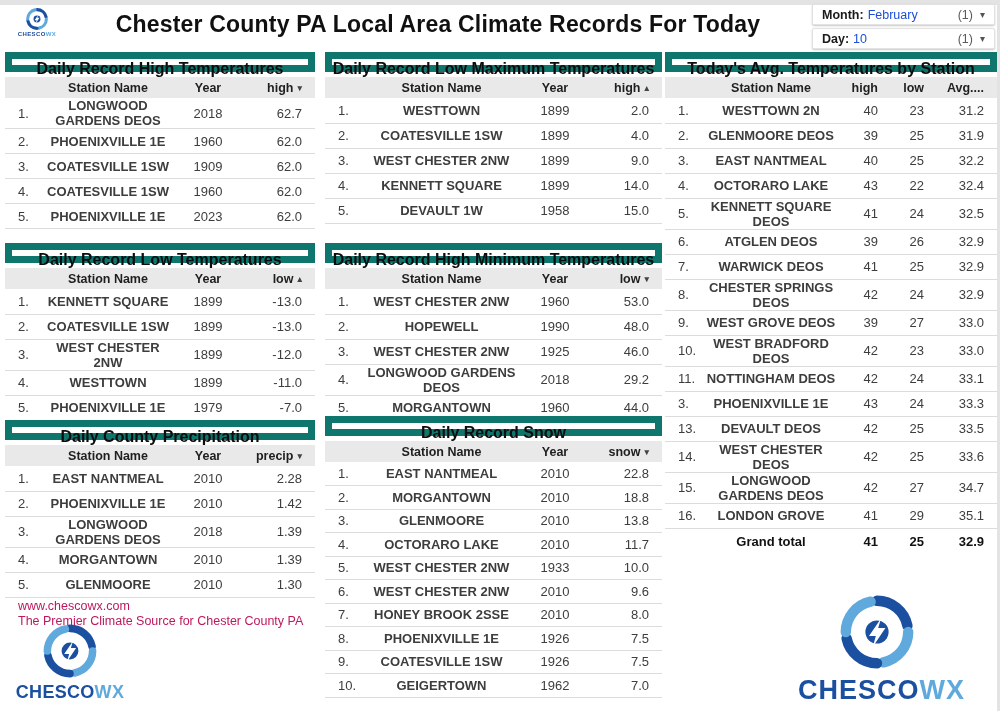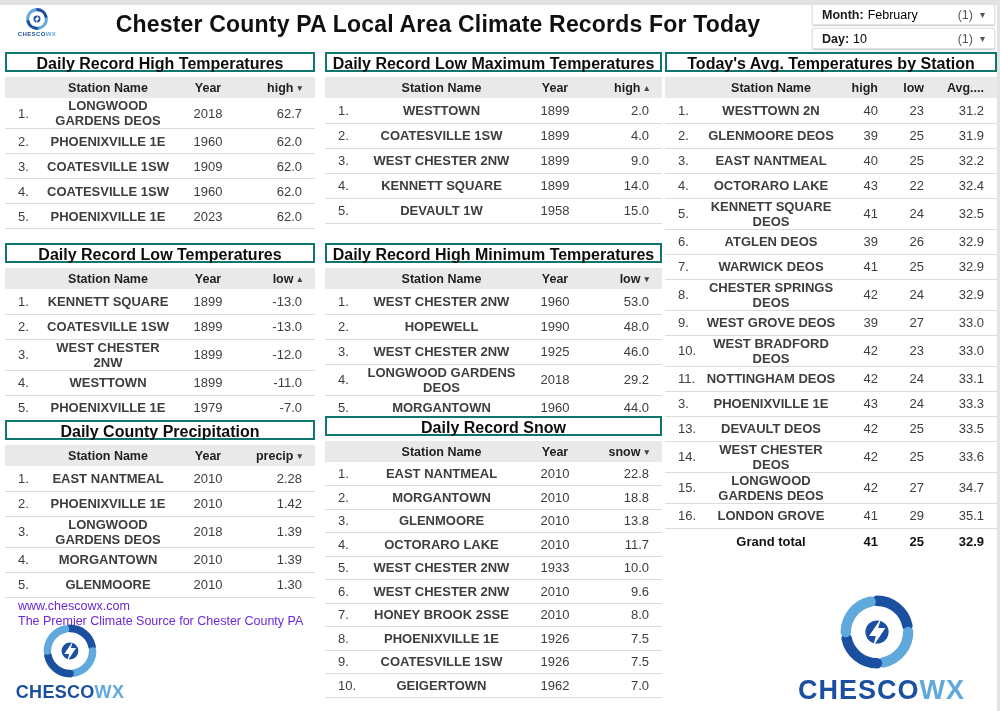--- a/index.html
+++ b/index.html
@@ -18,51 +18,51 @@
   .right-strip{position:absolute;top:0;right:0;width:3px;height:711px;background:#e3e3e3;}
 
   
   .page-title{position:absolute;top:11px;left:60px;width:756px;text-align:center;
               font-size:23px;font-weight:bold;color:#101010;letter-spacing:.2px;}
   .chip{position:absolute;left:812px;width:183px;height:21px;background:#fff;
         border:1px solid #e2e2e2;border-radius:2px;box-shadow:0 1px 2px rgba(0,0,0,.22);
         display:flex;align-items:center;padding:0 9px;font-size:12.5px;cursor:pointer;}
   .chip-month{top:4px;} .chip-day{top:28px;}
   .chip-label{font-weight:bold;color:#1a1a1a;margin-right:4px;}
-  .chip-value{color:#000000;}
+  .chip-value{color:#1d4ed8;}
   .chip-count{margin-left:auto;color:#5a5a5a;}
   .chip-caret{color:#555;font-size:10px;margin-left:7px;line-height:1;}
 
   
   .arc-dark{fill:none;stroke:var(--logo-dark);stroke-width:13;stroke-linecap:round;}
   .arc-light{fill:none;stroke:var(--logo-light);stroke-width:13;stroke-linecap:round;}
   .core{fill:var(--logo-dark);} .bolt{fill:#fff;}
   .wordmark{font-weight:bold;white-space:nowrap;}
   .wm-dark{color:var(--logo-dark);} .wm-light{color:var(--logo-light);}
   .logo-header{position:absolute;left:14px;top:7px;width:46px;text-align:center;}
   .logo-header .swirl{width:24px;height:24px;display:block;margin:0 auto;}
   .logo-header .wordmark{font-size:6px;letter-spacing:.4px;}
   .logo-footer{position:absolute;left:8px;top:622px;width:124px;text-align:center;}
   .logo-footer .swirl{width:58px;height:58px;display:block;margin:0 auto;}
   .logo-footer .wordmark{font-size:18px;letter-spacing:.3px;margin-top:2px;}
   .logo-big{position:absolute;left:798px;top:592px;width:158px;text-align:center;}
   .logo-big .swirl{width:80px;height:80px;display:block;margin:0 auto;}
   .logo-big .wordmark{font-size:27px;letter-spacing:1px;margin-top:3px;}
 
   
-  .footer-note{position:absolute;left:18px;top:599px;font-size:12.5px;color:#6d28d9;line-height:15px;}
+  .footer-note{position:absolute;left:18px;top:599px;font-size:12.5px;color:#be185d;line-height:15px;}
 
   
   .panel{position:absolute;background:#fff;}
   .col-left{left:5px;width:310px;}
   .col-mid{left:325px;width:337px;}
   .col-right{left:665px;width:332px;}
   .p0{top:52px;} .p1{top:52px;} .p2{top:243px;} .p3{top:243px;}
   .p4{top:420px;} .p5{top:416px;} .p6{top:52px;}
-  .panel-title{height:20px;line-height:19px;border:2px solid #0f766e;text-align:center;
+  .panel-title{height:20px;line-height:19px;border:7px solid #0f766e;text-align:center;
                font-size:16px;font-weight:bold;color:#0d0d0d;white-space:nowrap;
                overflow:visible;margin-bottom:5px;background:#fff;}
 
   table.records{width:100%;border-collapse:collapse;table-layout:fixed;}
   table.records th{background:var(--headbg);height:21px;font-size:12.5px;font-weight:bold;
                    color:#1f1f1f;vertical-align:middle;cursor:pointer;}
   table.records td{height:25px;font-size:13px;color:var(--cell);vertical-align:middle;}
   .p5 table.records td{height:23.5px;}
   table.records tbody tr + tr td{border-top:1px solid var(--sep);}
   table.records tbody tr:last-child td{border-bottom:1px solid var(--sep);}

